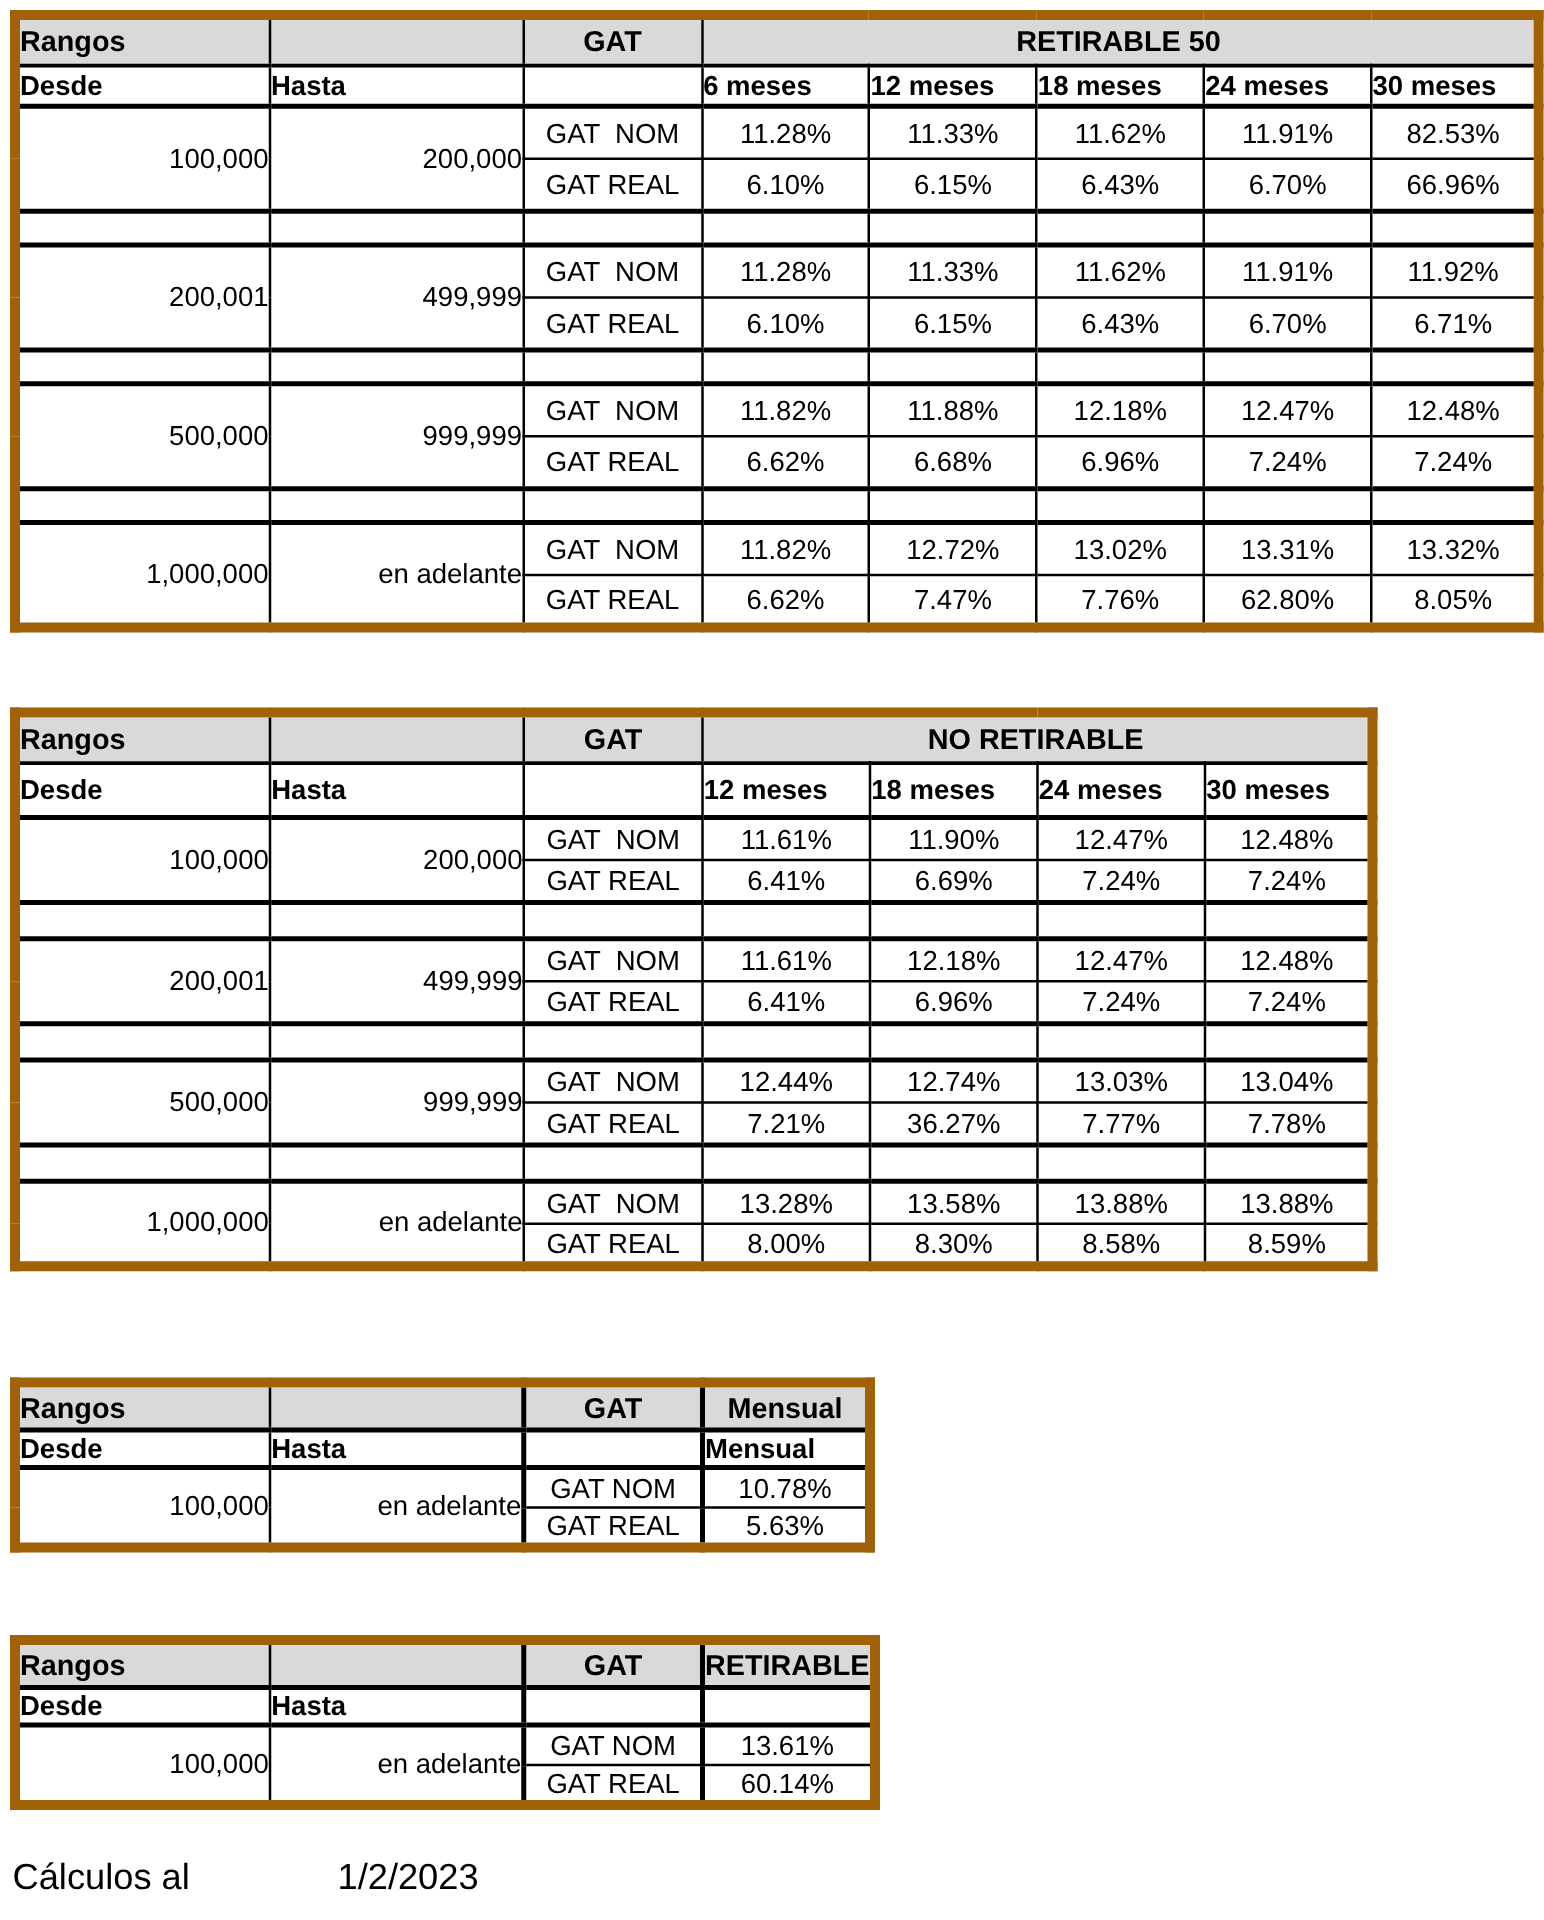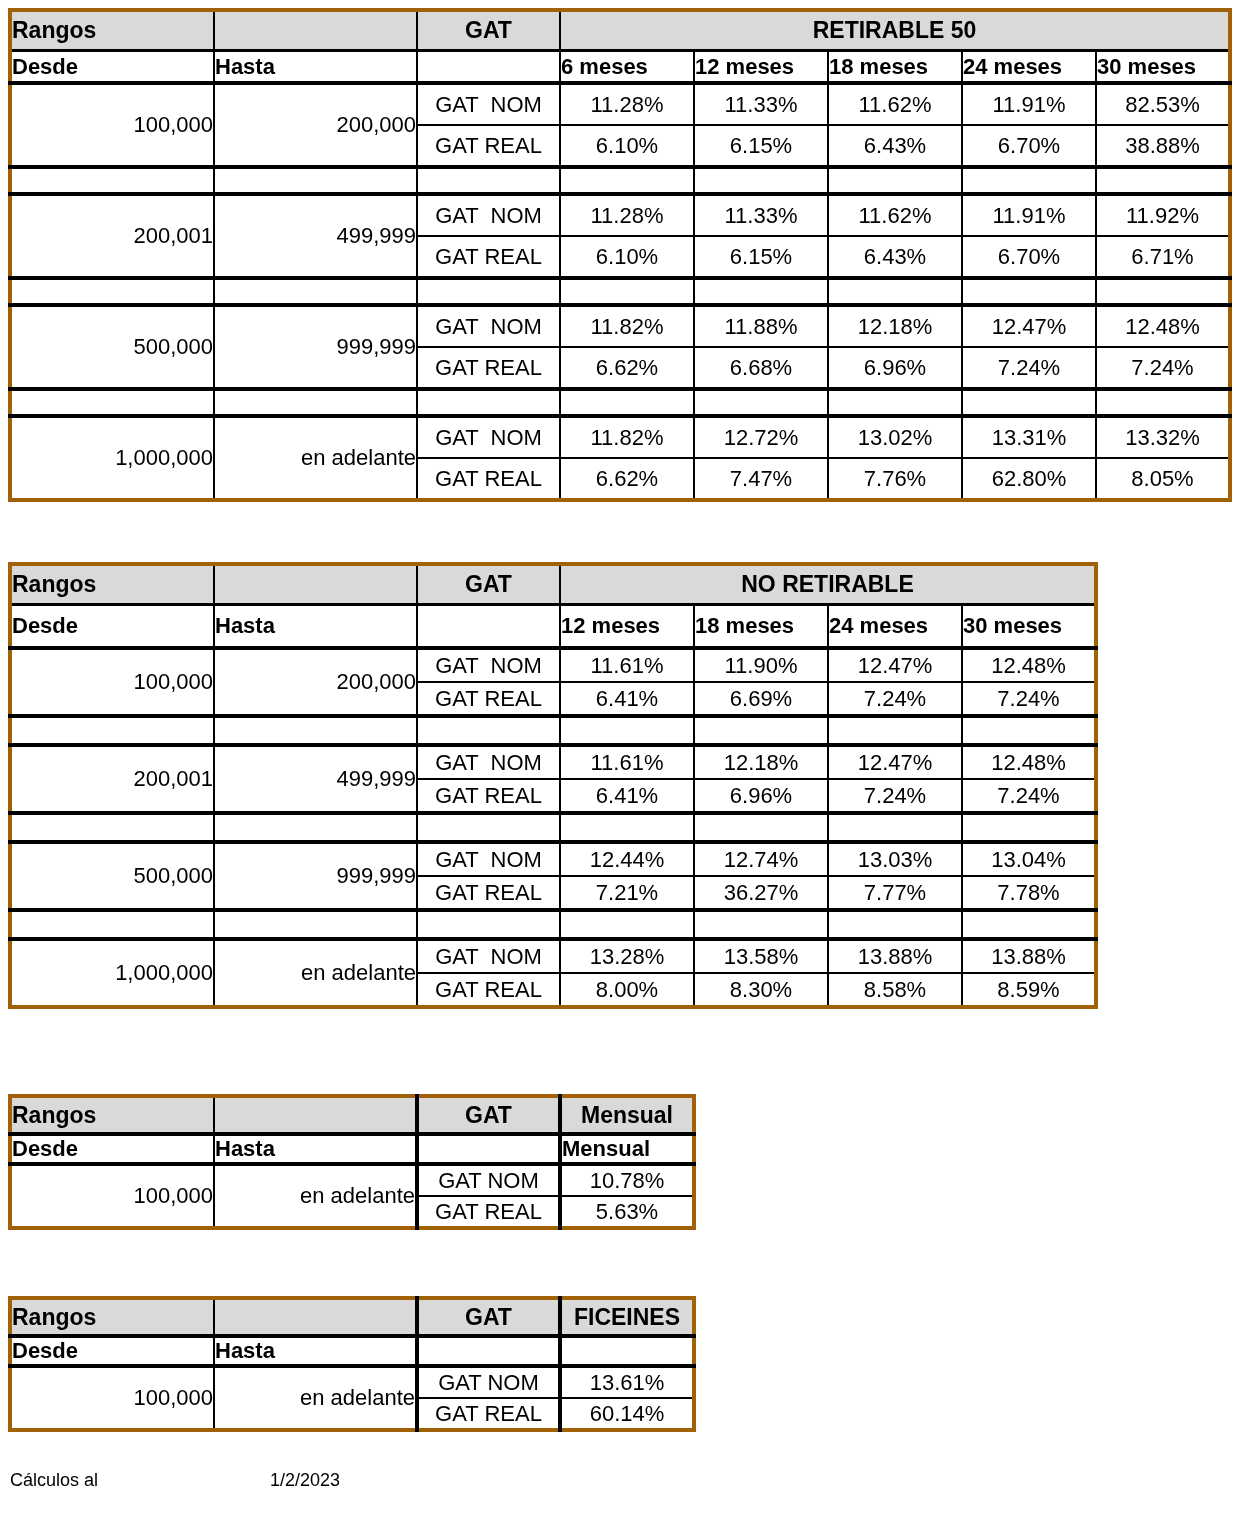--- a/index.html
+++ b/index.html
@@ -1,20 +1,20 @@
 <!DOCTYPE html>
 <html><head>
 <meta charset="utf-8">
 <title>GAT Rates</title>
 <style>
   html, body { margin:0; padding:0; background:#ffffff; }
   body { font-family:"Liberation Sans", sans-serif; color:#000; }
   .page { width:1235px; min-height:1536px; box-sizing:border-box; padding:8px 0 0 8px; background:#fff; }
 
-  table.rt { border-collapse:collapse; table-layout:fixed; border:4px solid #a16207; }
+  table.rt { border-collapse:collapse; table-layout:fixed; border:8px solid #a16207; }
   table.rt td { border:2px solid #000; padding:0; overflow:hidden; font-size:22px; vertical-align:middle; line-height:1.15; }
 
   col.cd { width:204px; } col.ch { width:203px; } col.cg { width:143px; } col.cm { width:134px; }
 
   tr.hdr td { background:#d9d9d9; font-weight:bold; font-size:23px; border-bottom:3px solid #000; }
   tr.sub td { border-bottom:4px solid #000; }
   tr.spacer td { border-top:4px solid #000; border-bottom:4px solid #000; }
 
   .left { text-align:left; padding-left:5px;font-weight:bold; }
   .center { text-align:center;margin-left:12px; }
@@ -29,21 +29,21 @@
   .t2 { margin-bottom:85px; }
   .t2 tr.hdr { height:40px; } .t2 tr.sub { height:44px; } .t2 tr.d { height:34px; } .t2 tr.spacer { height:29px; }
 
   .t34 tr.hdr { height:38px; } .t34 tr.sub { height:30px; } .t34 tr.d { height:32px; }
   .t34 td.bL { border-left:4px solid #000; }
   .t34 tr.hdr td { border-bottom:4px solid #000; }
   .t34 tr.sub td { border-bottom:4px solid #000; }
   .t3 { margin-bottom:66px; }
   .t4 { margin-bottom:38px; }
 
-  .footer { position:relative; font-size:18px; height:30px; margin-top:4px; }
+  .footer { position:relative; font-size:29px; height:30px; margin-top:4px; }
   .footer .flabel { position:absolute; left:2px; top:0; }
   .footer .fdate { position:absolute; left:262px; top:0; }
 </style>
 </head>
 <body>
 
 <div class="page">
 
   <table class="rt t1">
     <colgroup>
@@ -83,21 +83,21 @@
       <td class="val">11.62%</td>
       <td class="val">11.91%</td>
       <td class="val">82.53%</td>
     </tr>
     <tr class="d">
       <td class="gatlbl">GAT REAL</td>
       <td class="val">6.10%</td>
       <td class="val">6.15%</td>
       <td class="val">6.43%</td>
       <td class="val">6.70%</td>
-      <td class="val">38.88%</td>
+      <td class="val">66.96%</td>
     </tr>
     <tr class="spacer">
       <td></td>
           <td></td>
           <td></td>
           <td></td>
           <td></td>
           <td></td>
           <td></td>
           <td></td>
@@ -344,21 +344,21 @@
         <col class="cd">
         <col class="ch">
         <col class="cg">
         <col class="cm">
       </colgroup>
     <tbody>
     <tr class="hdr">
       <td class="left">Rangos</td>
       <td></td>
       <td class="center bL">GAT</td>
-      <td class="center bL">FICEINES</td>
+      <td class="center bL">RETIRABLE</td>
     </tr>
     <tr class="sub">
       <td class="left">Desde</td>
       <td class="left">Hasta</td>
       <td class="bL"></td>
       <td class="left bL"></td>
     </tr>
     <tr class="d">
       <td class="num" rowspan="2">100,000</td>
       <td class="txt" rowspan="2">en adelante</td>

